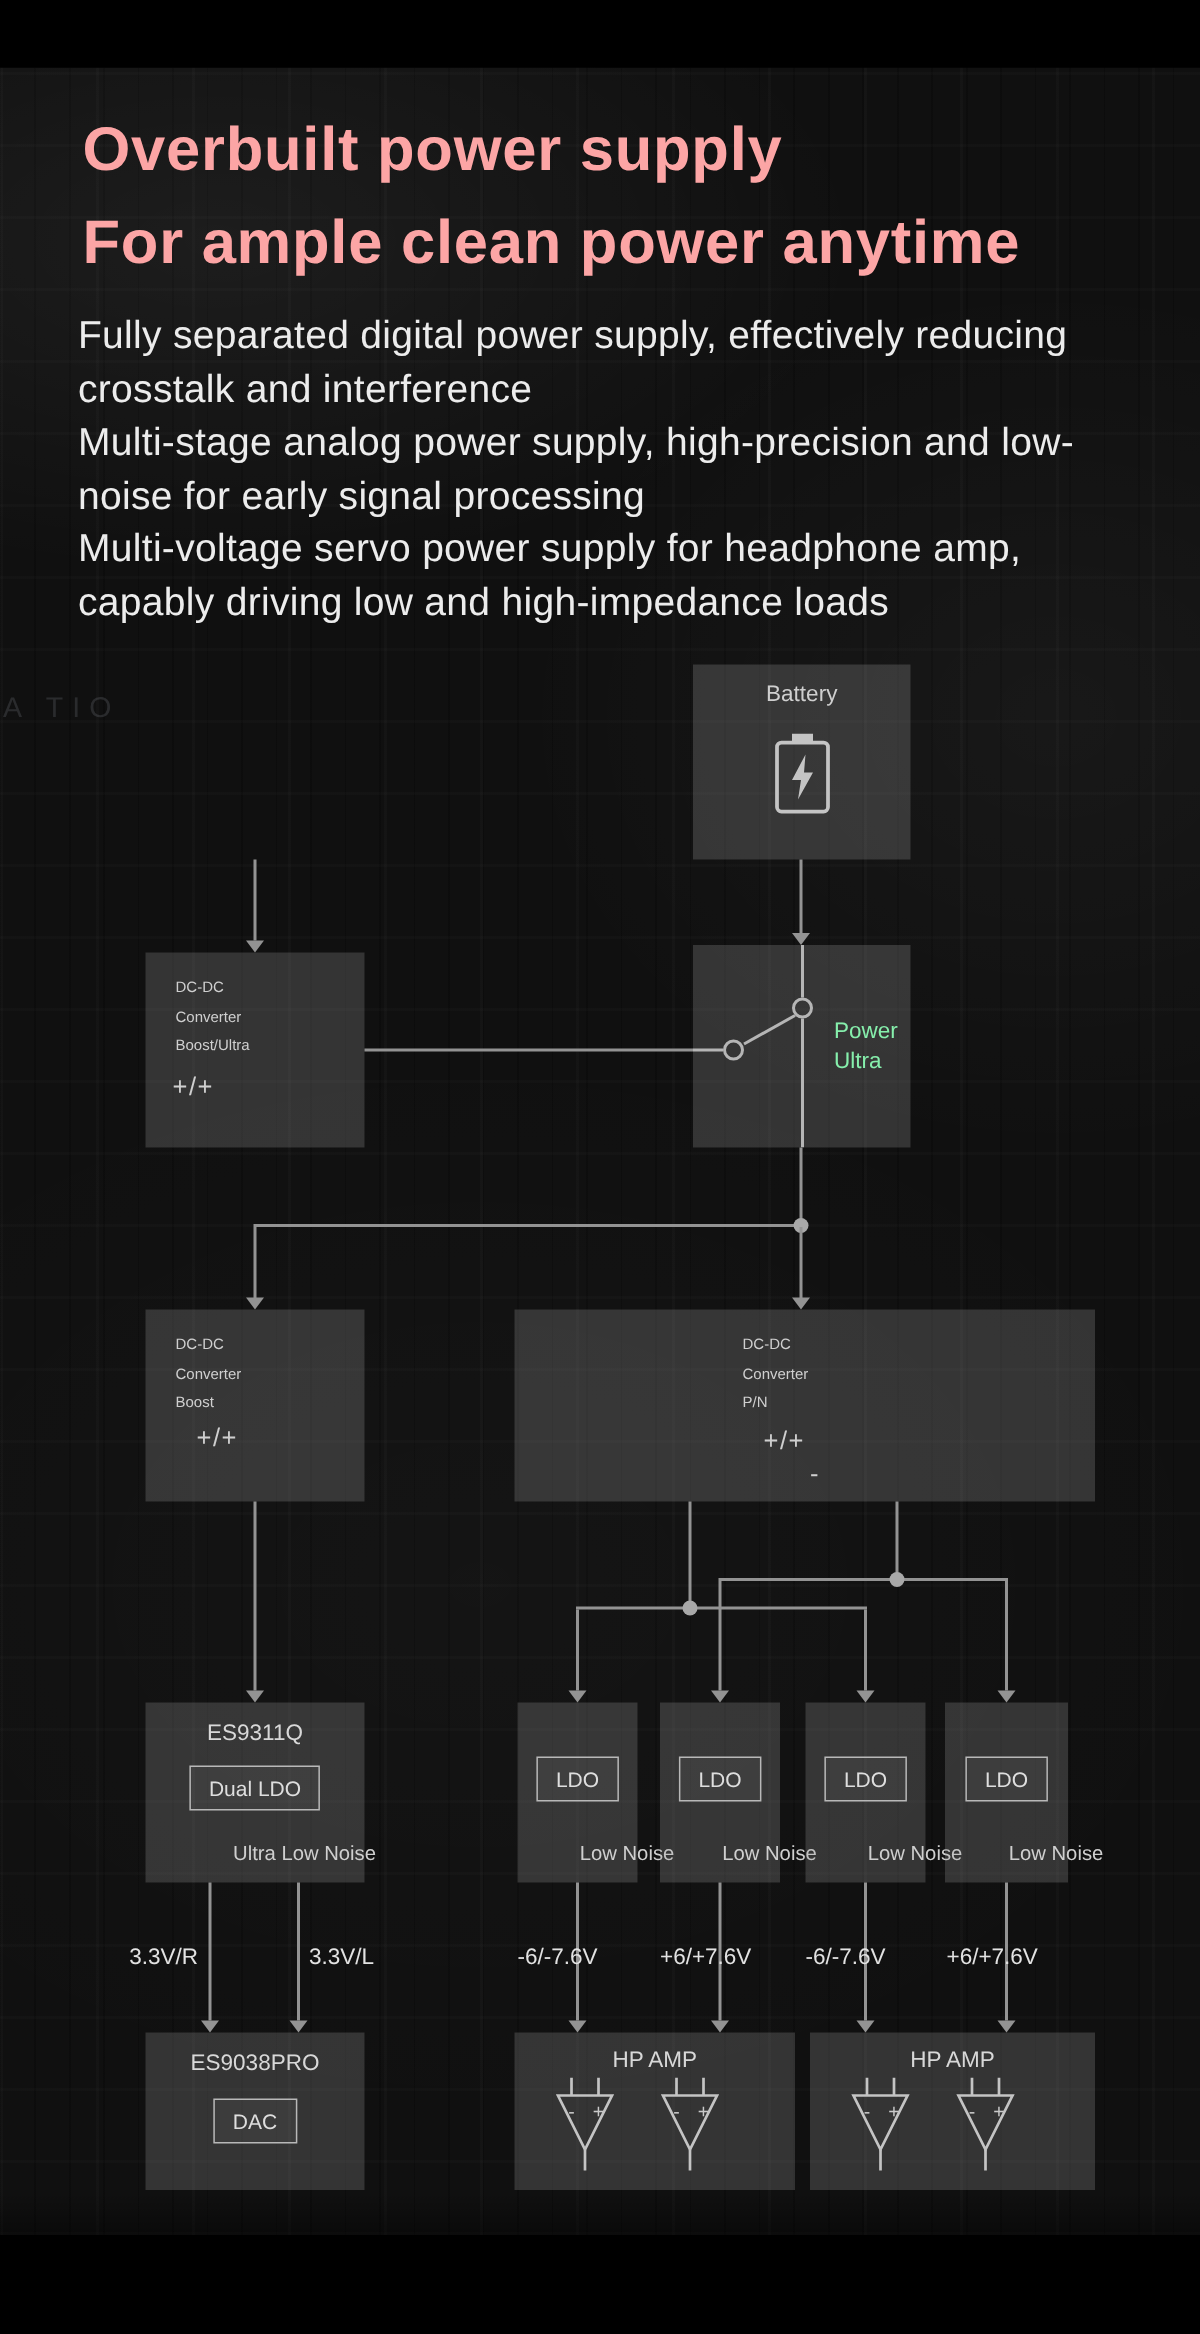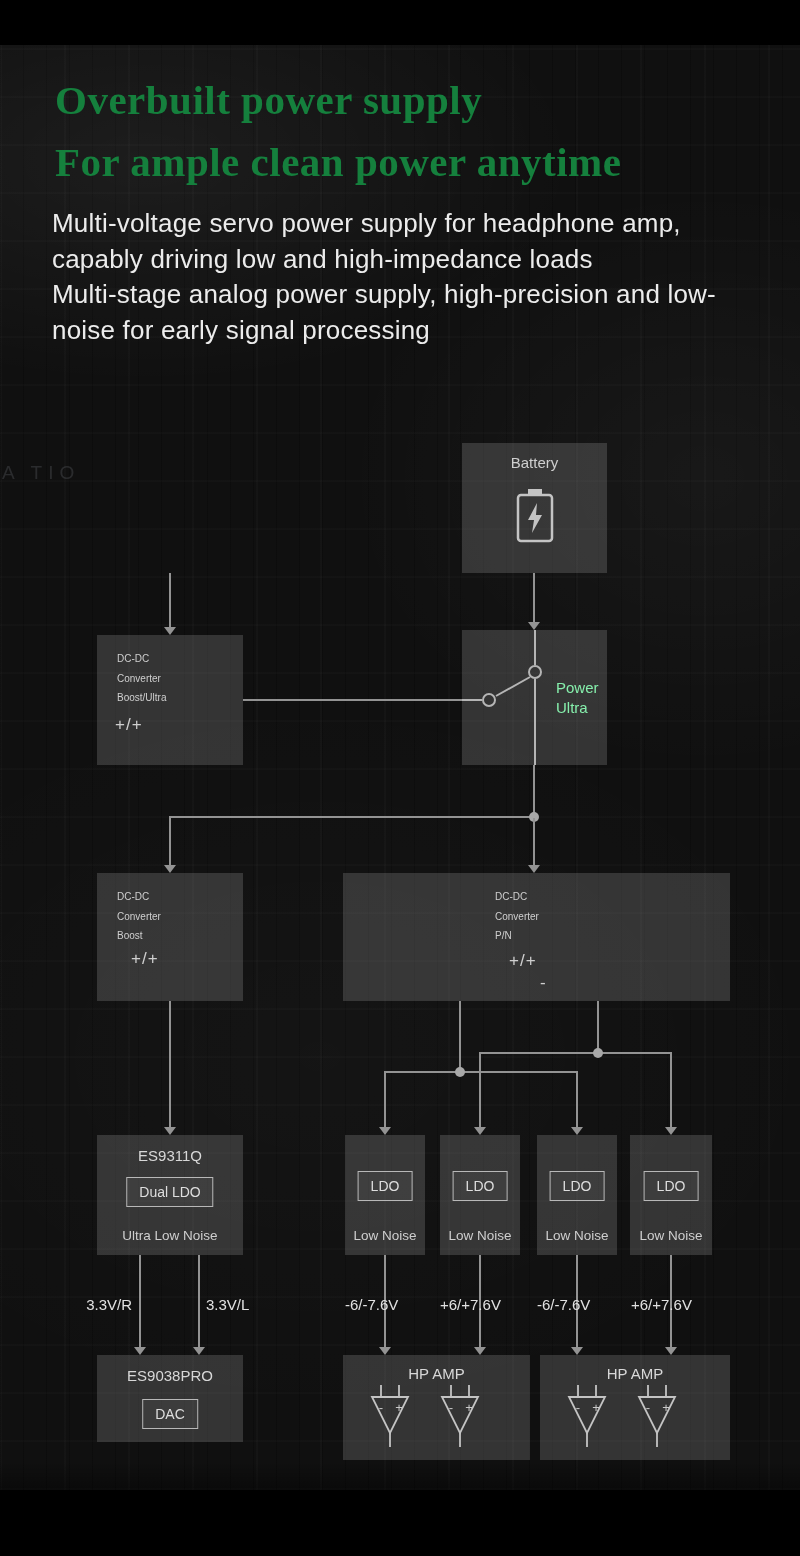--- a/index.html
+++ b/index.html
@@ -16,21 +16,21 @@
       repeating-linear-gradient(90deg, rgba(255,255,255,0.018) 0 2px, transparent 2px 64px),
       repeating-linear-gradient(0deg, rgba(255,255,255,0.015) 0 2px, transparent 2px 48px),
       repeating-linear-gradient(90deg, rgba(0,0,0,0.22) 0 1px, transparent 1px 23px);
   }
   .top-bar { position:absolute; top:0; left:0; width:800px; height:45px; background:#000; }
   .bottom-fade { position:absolute; left:0; top:1462px; width:800px; height:94px;
     background:linear-gradient(to bottom, rgba(0,0,0,0), #000 72%); }
   .bg-marking { position:absolute; left:2px; top:462px; font-size:19px; letter-spacing:6px;
     color:rgba(205,215,225,0.14); }
 
-  .title { position:absolute; left:55px; color:#15803d; font-size:41px; font-weight:bold; letter-spacing:0.5px; white-space:nowrap;font-family:Liberation Serif, serif; }
+  .title { position:absolute; left:55px; color:#fca5a5; font-size:41px; font-weight:bold; letter-spacing:0.5px; white-space:nowrap; }
   .title.l1 { top:76px; }
   .title.l2 { top:138px; }
 
   .paras { position:absolute; left:52px; top:206px; width:708px; color:#ececec;
     font-size:26px; line-height:35.5px; font-weight:400; letter-spacing:0.2px; }
   .paras p { margin:0; }
 
   
   .dbox { position:absolute; background:rgba(158,158,158,0.26); color:#d2d2d2; }
   .box-label { text-align:center; padding-top:11px; font-size:15px; color:#cfcfcf; }
@@ -47,21 +47,21 @@
   .sym-minus { position:absolute; font-size:17px; color:#cfcfcf; }
 
   .sw-label { position:absolute; left:94px; top:48px; font-size:15px; line-height:20px; color:#86efac; }
   .sw-label span { display:block; }
   .sw-svg { position:absolute; left:0; top:0; }
 
   .chip-title { text-align:center; padding-top:12px; font-size:15px; color:#d8d8d8; }
   .inner-box { position:absolute; left:50%; transform:translateX(-50%);
     border:1px solid #b8b8b8; padding:6px 12px; font-size:14px; color:#dedede;
     background:rgba(255,255,255,0.045); white-space:nowrap; }
-  .chip-sub { position:absolute; bottom:12px; width:100%; text-align:center; font-size:13.5px; color:#cfcfcf; }
+  .chip-sub { position:absolute; bottom:12px; width:100%; text-align:center; font-size:13.5px; color:#cfcfcf;margin-left:33px; }
 
   .amp-svg { position:absolute; left:0; top:30px; }
   .optext { fill:#c9c9c9; font-size:13px; text-anchor:middle; font-family:"Liberation Sans", sans-serif; }
 
   
   .hline { position:absolute; height:2px; background:#939393; }
   .vline { position:absolute; width:2px; background:#939393; }
   .dot   { position:absolute; width:10px; height:10px; border-radius:50%; background:#a8a8a8; }
   .arr   { position:absolute; width:0; height:0;
     border-left:6px solid transparent; border-right:6px solid transparent; border-top:8px solid #939393; }
@@ -75,22 +75,23 @@
 
 <div class="canvas">
   <div class="texture"></div>
   <div class="top-bar"></div>
   <div class="bg-marking">A TIO</div>
 
   <h1 class="title l1">Overbuilt power supply</h1>
   <h1 class="title l2">For ample clean power anytime</h1>
 
   <div class="paras">
+    <p>Fully separated digital power supply, effectively reducing crosstalk and interference</p>
+    <p>Multi-stage analog power supply, high-precision and low-noise for early signal processing</p>
     <p>Multi-voltage servo power supply for headphone amp, capably driving low and high-impedance loads</p>
-    <p>Multi-stage analog power supply, high-precision and low-noise for early signal processing</p>
   </div>
 
 
   <div class="dbox" style="left:462px;top:443px;width:145px;height:130px">
     <div class="box-label">Battery</div>
     <svg class="batt" viewBox="0 0 40 54" width="40" height="54">
       <rect x="13" y="0" width="14" height="6" fill="#c4c4c4"></rect>
       <rect x="3" y="6" width="34" height="46" rx="3" fill="none" stroke="#c4c4c4" stroke-width="2.5"></rect>
       <polygon points="22,14 13,31 19,31 17,44 27,26 21,26" fill="#c4c4c4"></polygon>
     </svg>
@@ -157,21 +158,21 @@
   </div>
   <div class="dbox" style="left:537px;top:1135px;width:80px;height:120px">
     <div class="inner-box" style="top:36px">LDO</div>
     <div class="chip-sub">Low Noise</div>
   </div>
   <div class="dbox" style="left:630px;top:1135px;width:82px;height:120px">
     <div class="inner-box" style="top:36px">LDO</div>
     <div class="chip-sub">Low Noise</div>
   </div>
 
-  <div class="dbox" style="left:97px;top:1355px;width:146px;height:87px">
+  <div class="dbox" style="left:97px;top:1355px;width:146px;height:105px">
     <div class="chip-title">ES9038PRO</div>
     <div class="inner-box" style="top:44px">DAC</div>
   </div>
 
   <div class="dbox" style="left:343px;top:1355px;width:187px;height:105px">
     <div class="chip-title" style="padding-top:10px">HP AMP</div>
     <svg class="amp-svg" viewBox="0 0 187 72" width="187" height="72">
       <g stroke="#c4c4c4" stroke-width="1.8" fill="none">
         <line x1="38" y1="0" x2="38" y2="12"></line>
           <line x1="56" y1="0" x2="56" y2="12"></line>

